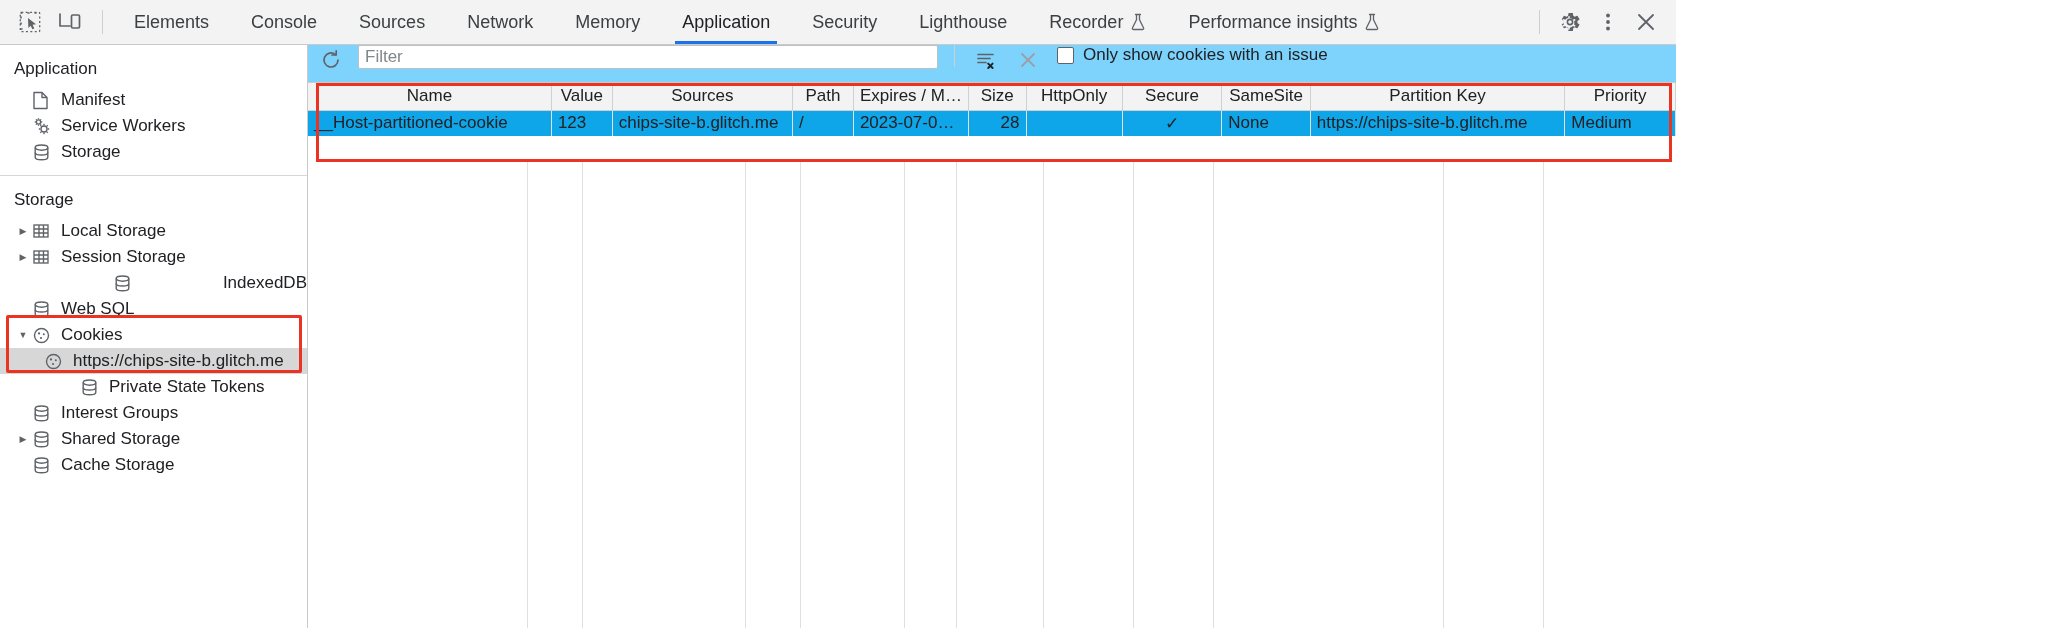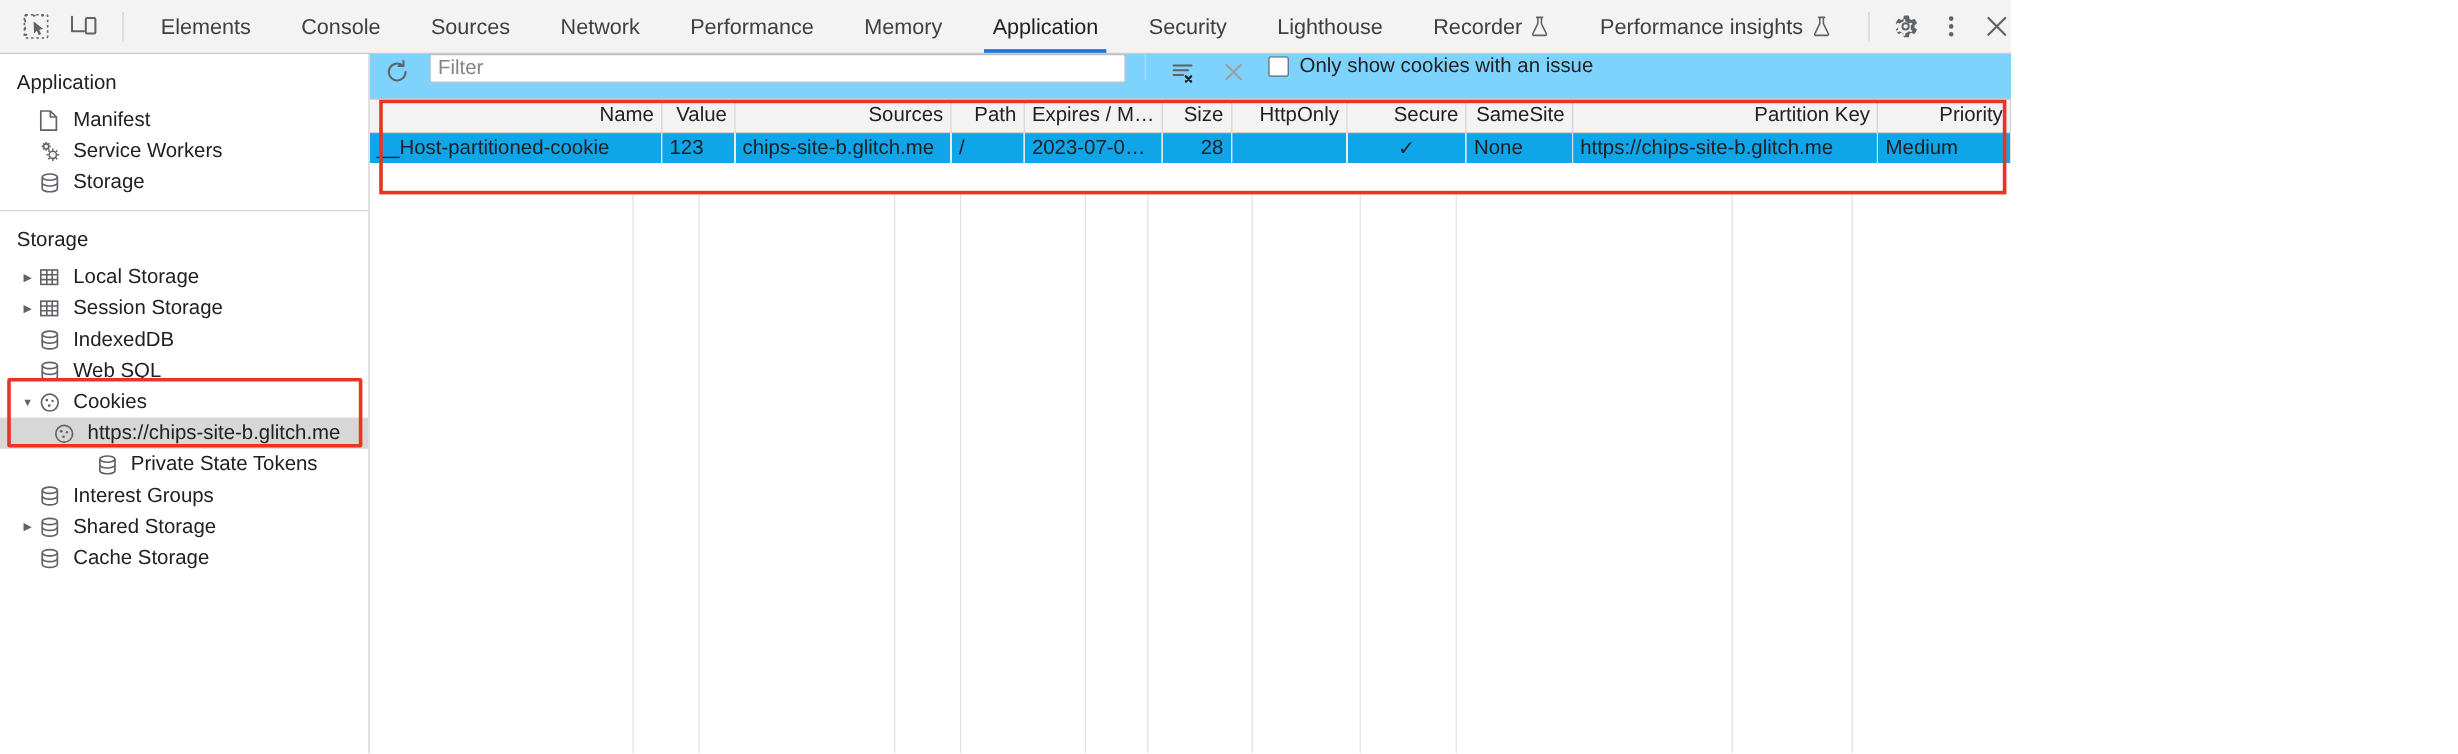--- a/index.html
+++ b/index.html
@@ -164,21 +164,21 @@
   table.cookies {
     width: 100%;
     border-collapse: collapse;
     table-layout: fixed;
     font-size: 17px;
     color: #202124;
   }
   table.cookies th {
     background: #f3f3f3;
     font-weight: 400;
-    text-align: right;
+    text-align: center;
     height: 27px;
     padding: 0 6px;
     border-right: 1px solid #d0d0d0;
     border-bottom: 1px solid #d0d0d0;
     white-space: nowrap;
     overflow: hidden;
     text-overflow: ellipsis;
   }
   table.cookies td {
     height: 26px;
@@ -237,23 +237,20 @@
       <div class="tab">
         <span>Console</span>
       </div>
       <div class="tab">
         <span>Sources</span>
       </div>
       <div class="tab">
         <span>Network</span>
       </div>
       <div class="tab">
-        <span>Performance</span>
-      </div>
-      <div class="tab">
         <span>Memory</span>
       </div>
       <div class="tab active">
         <span>Application</span>
       </div>
       <div class="tab">
         <span>Security</span>
       </div>
       <div class="tab">
         <span>Lighthouse</span>
@@ -368,21 +365,21 @@
             <svg width="18" height="18" viewBox="0 0 18 18">
               <g fill="none" stroke="#5f6368" stroke-width="1.35">
                 <rect x="2" y="3" width="14" height="12"></rect>
                 <path d="M2 7h14M2 11h14M7 3v12M11.5 3v12"></path>
               </g>
             </svg>
           </span>
           <span class="t-label">Session Storage</span>
         </div>
 
-        <div class="tree-item" style="">
+        <div class="tree-item" style="justify-content:space-between;">
           <span class="twisty empty">▶</span>
           <span class="t-icon">
             <svg width="19" height="19" viewBox="0 0 19 19">
               <g fill="none" stroke="#5f6368" stroke-width="1.4">
                 <ellipse cx="9.5" cy="4.6" rx="6.3" ry="2.6"></ellipse>
                 <path d="M3.2 4.6v9.6c0 1.45 2.82 2.6 6.3 2.6s6.3-1.15 6.3-2.6V4.6"></path>
                 <path d="M3.2 9.4c0 1.45 2.82 2.6 6.3 2.6s6.3-1.15 6.3-2.6"></path>
               </g>
             </svg>
           </span>

